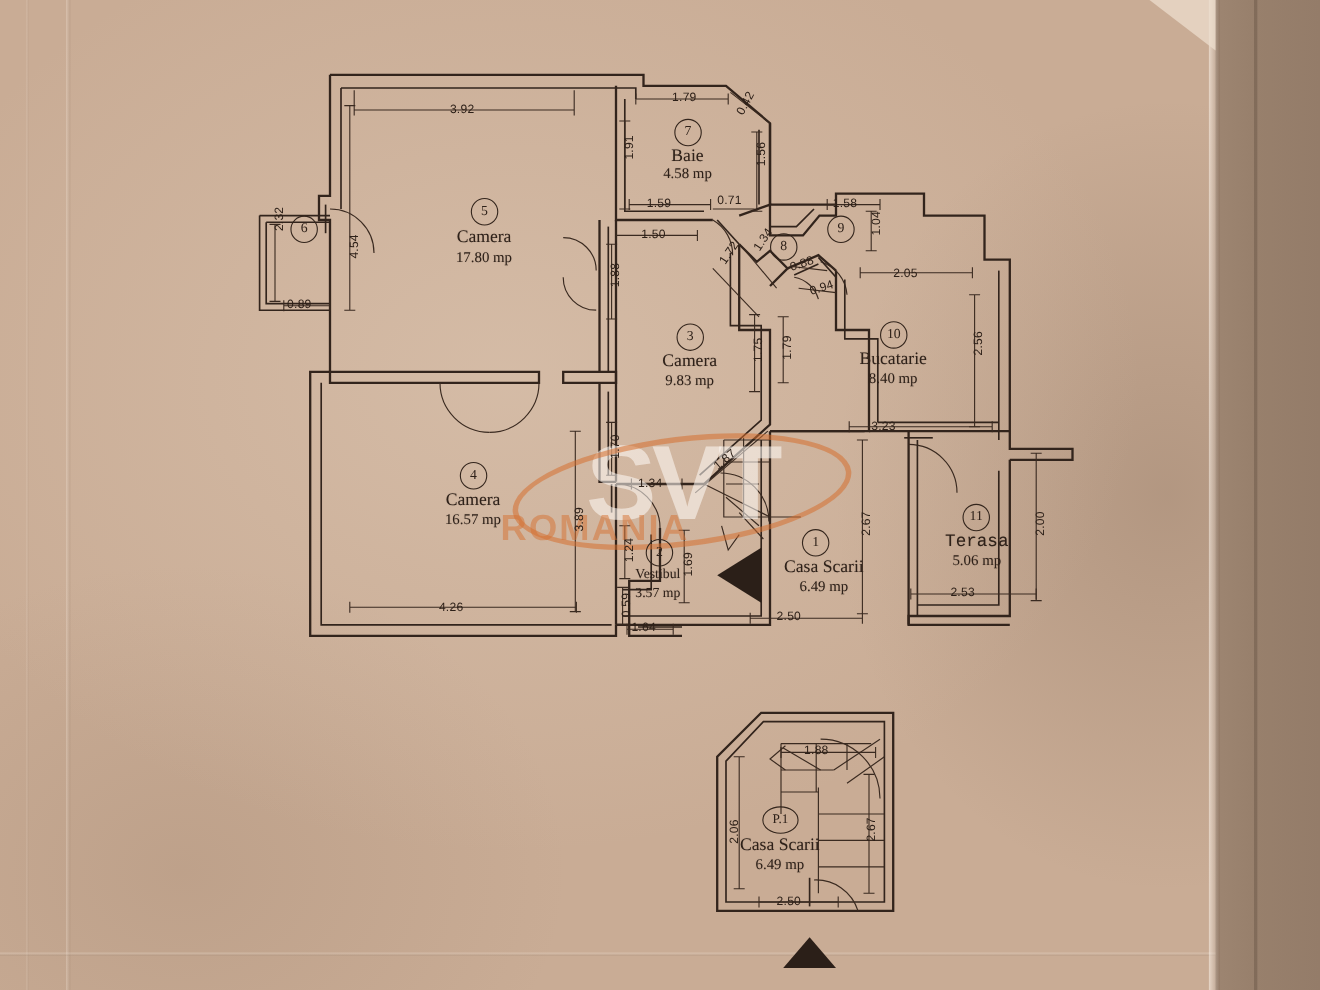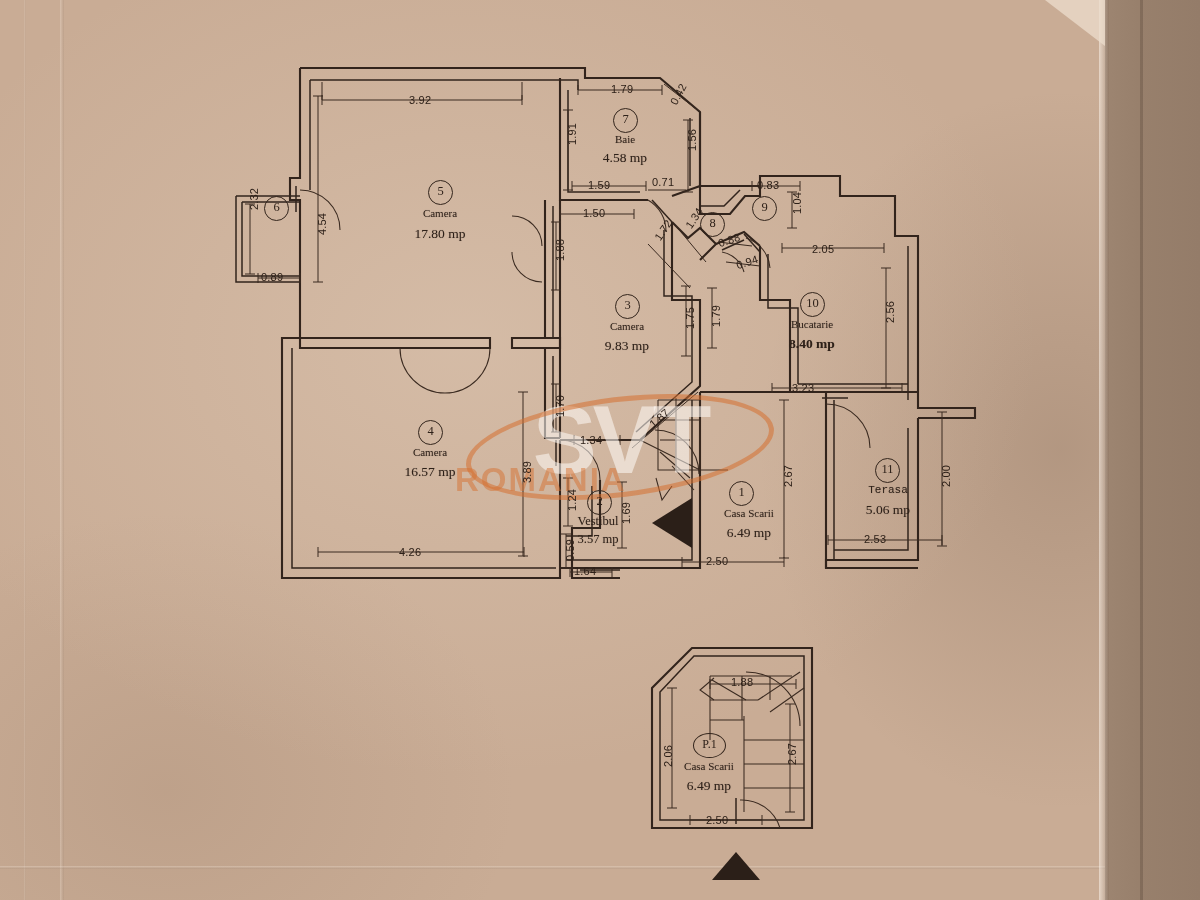--- a/index.html
+++ b/index.html
@@ -58,21 +58,21 @@
   .w   {fill:none;stroke:#32241c;stroke-width:2.1;}
   .w2  {fill:none;stroke:#32241c;stroke-width:1.5;}
   .thin{fill:none;stroke:#3a2a20;stroke-width:1.05;}
   .dim {fill:none;stroke:#3a2a20;stroke-width:1.0;}
   .fillblk{fill:#2b1f18;stroke:none;}
 
   
   .label{position:absolute;text-align:center;color:#2e2119;
          font-family:"Liberation Serif", serif;line-height:1.12;
          text-shadow:0 0 1px rgba(60,44,34,.25);}
-  .rname{font-size:11px;}
+  .rname{font-size:16px;}
   .rarea{font-size:13.5px;}
   .num-circle{
     position:absolute;width:23px;height:23px;border:1.4px solid #33251c;
     border-radius:50%;color:#2e2119;font-size:12.5px;line-height:21px;
     text-align:center;font-family:"Liberation Serif", serif;background:transparent;
   }
   .num-circle.wide{width:31px;border-radius:50%/50%;font-size:12px;}
   .dimtxt{
     position:absolute;color:#2d2018;font-size:11px;letter-spacing:.2px;
     font-family:"Liberation Sans", sans-serif;white-space:nowrap;
@@ -351,21 +351,21 @@
 
   <div class="num-circle" style="left:700px;top:212px;">8</div>
   <div class="num-circle" style="left:752px;top:196px;">9</div>
 
   <div class="num-circle" style="left:615px;top:294px;">3</div>
   <div class="label rname" style="left:567px;top:320px;width:120px;">Camera</div>
   <div class="label rarea" style="left:567px;top:338px;width:120px;">9.83 mp</div>
 
   <div class="num-circle" style="left:800px;top:292px;">10</div>
   <div class="label rname" style="left:752px;top:318px;width:120px;">Bucatarie</div>
-  <div class="label rarea" style="left:752px;top:336px;width:120px;font-weight:bold;">8.40 mp</div>
+  <div class="label rarea" style="left:752px;top:336px;width:120px;">8.40 mp</div>
 
   <div class="num-circle" style="left:418px;top:420px;">4</div>
   <div class="label rname" style="left:370px;top:446px;width:120px;">Camera</div>
   <div class="label rarea" style="left:370px;top:464px;width:120px;">16.57 mp</div>
 
   <div class="num-circle" style="left:875px;top:458px;">11</div>
   <div class="label rname" style="left:832px;top:484px;width:112px;font-family:Liberation Mono, monospace;">Terasa</div>
   <div class="label rarea" style="left:832px;top:502px;width:112px;">5.06 mp</div>
 
   <div class="num-circle" style="left:729px;top:481px;">1</div>
@@ -391,21 +391,21 @@
   <div class="dimtxt" style="left:681px;top:134px;transform:rotate(-90deg);">1.56</div>
   <div class="dimtxt" style="left:588px;top:179px;">1.59</div>
   <div class="dimtxt" style="left:583px;top:207px;">1.50</div>
   <div class="dimtxt" style="left:549px;top:244px;transform:rotate(-90deg);">1.88</div>
 
   <div class="dimtxt" style="left:652px;top:176px;">0.71</div>
   <div class="dimtxt" style="left:683px;top:212px;transform:rotate(-56deg);">1.34</div>
   <div class="dimtxt" style="left:652px;top:224px;transform:rotate(-56deg);">1.72</div>
   <div class="dimtxt" style="left:718px;top:234px;transform:rotate(-18deg);">0.88</div>
   <div class="dimtxt" style="left:736px;top:256px;transform:rotate(-18deg);">0.94</div>
-  <div class="dimtxt" style="left:757px;top:179px;">0.83</div>
+  <div class="dimtxt" style="left:757px;top:179px;">1.58</div>
   <div class="dimtxt" style="left:786px;top:197px;transform:rotate(-90deg);">1.04</div>
 
   <div class="dimtxt" style="left:812px;top:243px;">2.05</div>
   <div class="dimtxt" style="left:879px;top:306px;transform:rotate(-90deg);">2.56</div>
   <div class="dimtxt" style="left:792px;top:382px;">3.23</div>
 
   <div class="dimtxt" style="left:679px;top:312px;transform:rotate(-90deg);">1.75</div>
   <div class="dimtxt" style="left:705px;top:310px;transform:rotate(-90deg);">1.79</div>
   <div class="dimtxt" style="left:648px;top:412px;transform:rotate(-40deg);">1.87</div>
   <div class="dimtxt" style="left:549px;top:400px;transform:rotate(-90deg);">1.70</div>

